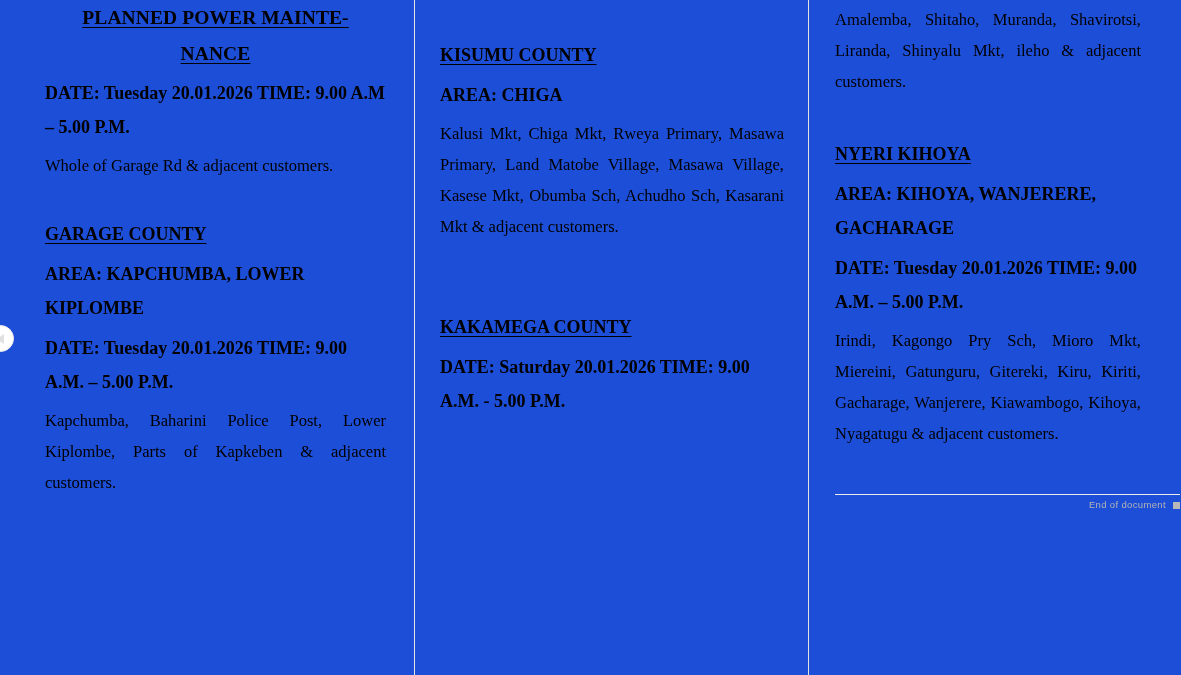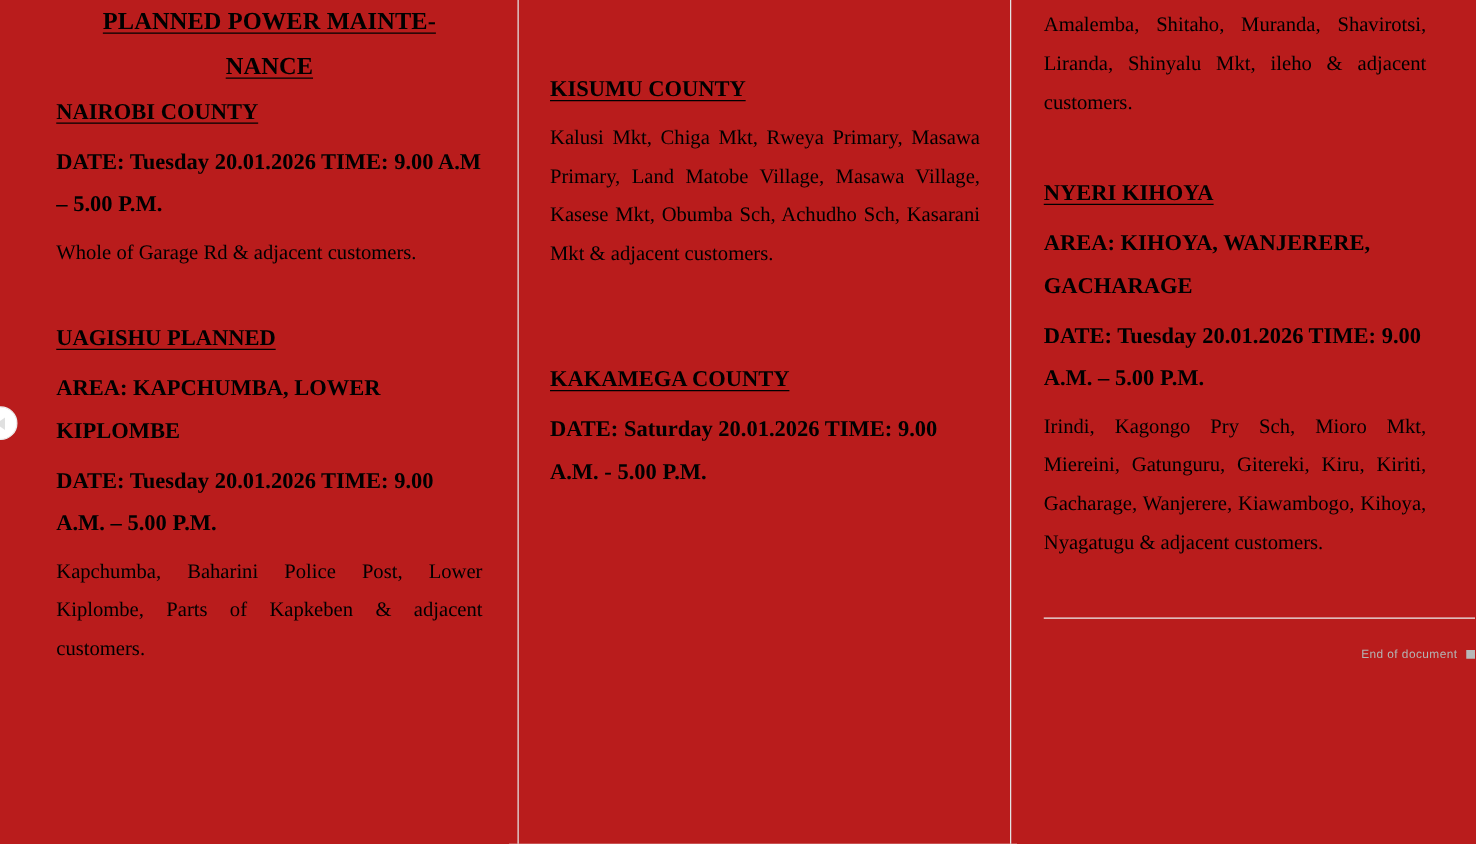--- a/index.html
+++ b/index.html
@@ -12,42 +12,42 @@
     height: 675px;
     overflow: hidden;
     font-family: "Liberation Serif", "DejaVu Serif", serif;
     color: #000000;
     position: relative;
   }
 
   #viewer {
     position: absolute;
     inset: 0;
-    background: #b91c1c;
+    background: #1d4ed8;
   }
 
   
   .col-rule {
     position: absolute;
     top: 0;
     bottom: 0;
     width: 1px;
     background: #e3e3e3;
   }
   .col-rule.r1 { left: 414px; }
   .col-rule.r2 { left: 808px; }
 
   
   .column {
     position: absolute;
     top: 0;
     box-sizing: border-box;
   }
   .col1 { left: 0;    width: 414px; padding: 0 28px 0 45px; }
-  .col2 { left: 414px; width: 394px; padding: 16px 24px 0 26px; }
+  .col2 { left: 414px; width: 394px; padding: 0 24px 0 26px; }
   .col3 { left: 808px; width: 341px; padding: 0 8px 0 27px; }
 
   
   .doc-title {
     font-weight: bold;
     font-size: 19.5px;
     line-height: 36px;
     text-align: center;
     text-decoration: underline;
     text-underline-offset: 3px;
@@ -86,21 +86,21 @@
   .spacer-md { height: 40px; }
   .spacer-lg { height: 72px; }
 
   
   .end-bar {
     position: absolute;
     left: 835px;
     top: 494px;
     width: 345px;
     border-top: 1px solid #ededed;
-    padding-top: 23px;
+    padding-top: 4px;
     text-align: right;
     font-family: "Liberation Sans", "DejaVu Sans", sans-serif;
     font-size: 9.5px;
     color: #b4b4b4;
     letter-spacing: 0.35px;
     white-space: nowrap;
   }
   .end-bar .sq {
     display: inline-block;
     width: 7px;
@@ -139,43 +139,41 @@
 
 <div id="viewer">
 
   <div class="col-rule r1"></div>
   <div class="col-rule r2"></div>
 
   <div class="column col1">
 
     <div class="doc-title"><span>PLANNED POWER MAINTE-</span><br><span>NANCE</span></div>
 
-    <div class="county-wrap">
-      <div class="county">NAIROBI COUNTY</div>
-    </div>
     <p class="datetime">DATE: Tuesday 20.01.2026 TIME: 9.00 A.M – 5.00 P.M.</p>
     <p class="customers">Whole of Garage Rd &amp; adjacent customers.</p>
 
     <div class="spacer-md"></div>
 
     <div class="county-wrap">
-      <div class="county">UAGISHU PLANNED</div>
+      <div class="county">GARAGE COUNTY</div>
     </div>
     <p class="area">AREA: KAPCHUMBA, LOWER KIPLOMBE</p>
     <p class="datetime">DATE: Tuesday 20.01.2026 TIME: 9.00 A.M. – 5.00 P.M.</p>
     <p class="customers"> Kapchumba, Baharini Police Post, Lower Kiplombe, Parts of Kapkeben &amp; adjacent customers.</p>
   </div>
 
   <div class="column col2">
 
     <div class="spacer-sm" style="height:42px"></div>
 
     <div class="county-wrap">
       <div class="county">KISUMU COUNTY</div>
     </div>
+    <p class="area">AREA: CHIGA</p>
     <p class="customers"> Kalusi Mkt, Chiga Mkt, Rweya Primary, Masawa Primary, Land Matobe Village, Masawa Village, Kasese Mkt, Obumba Sch, Achudho Sch, Kasarani Mkt &amp; adjacent customers.</p>
 
     <div class="spacer-lg"></div>
 
     <div class="county-wrap">
       <div class="county">KAKAMEGA COUNTY</div>
     </div>
     <p class="datetime">DATE: Saturday 20.01.2026 TIME: 9.00 A.M. - 5.00 P.M.</p>
   </div>
 

